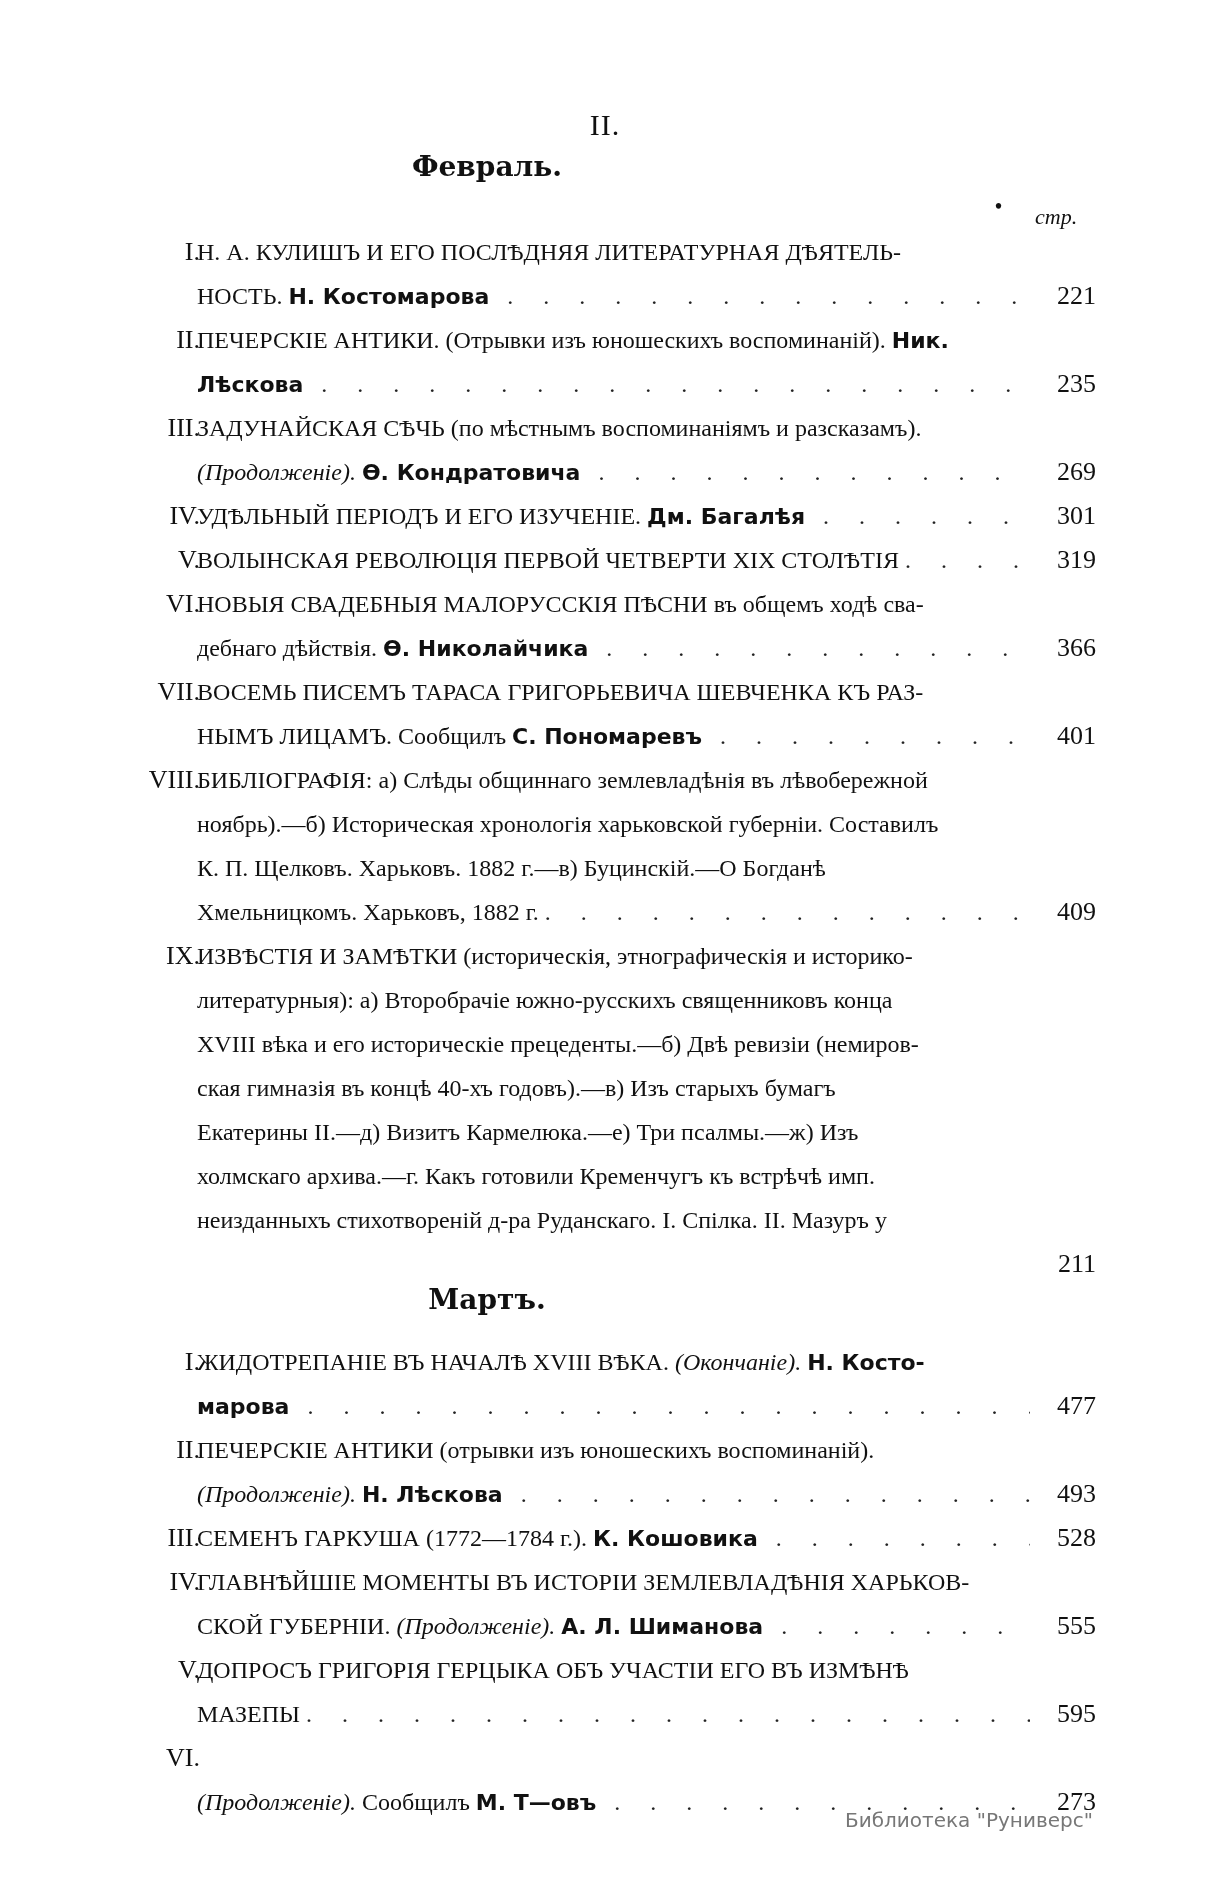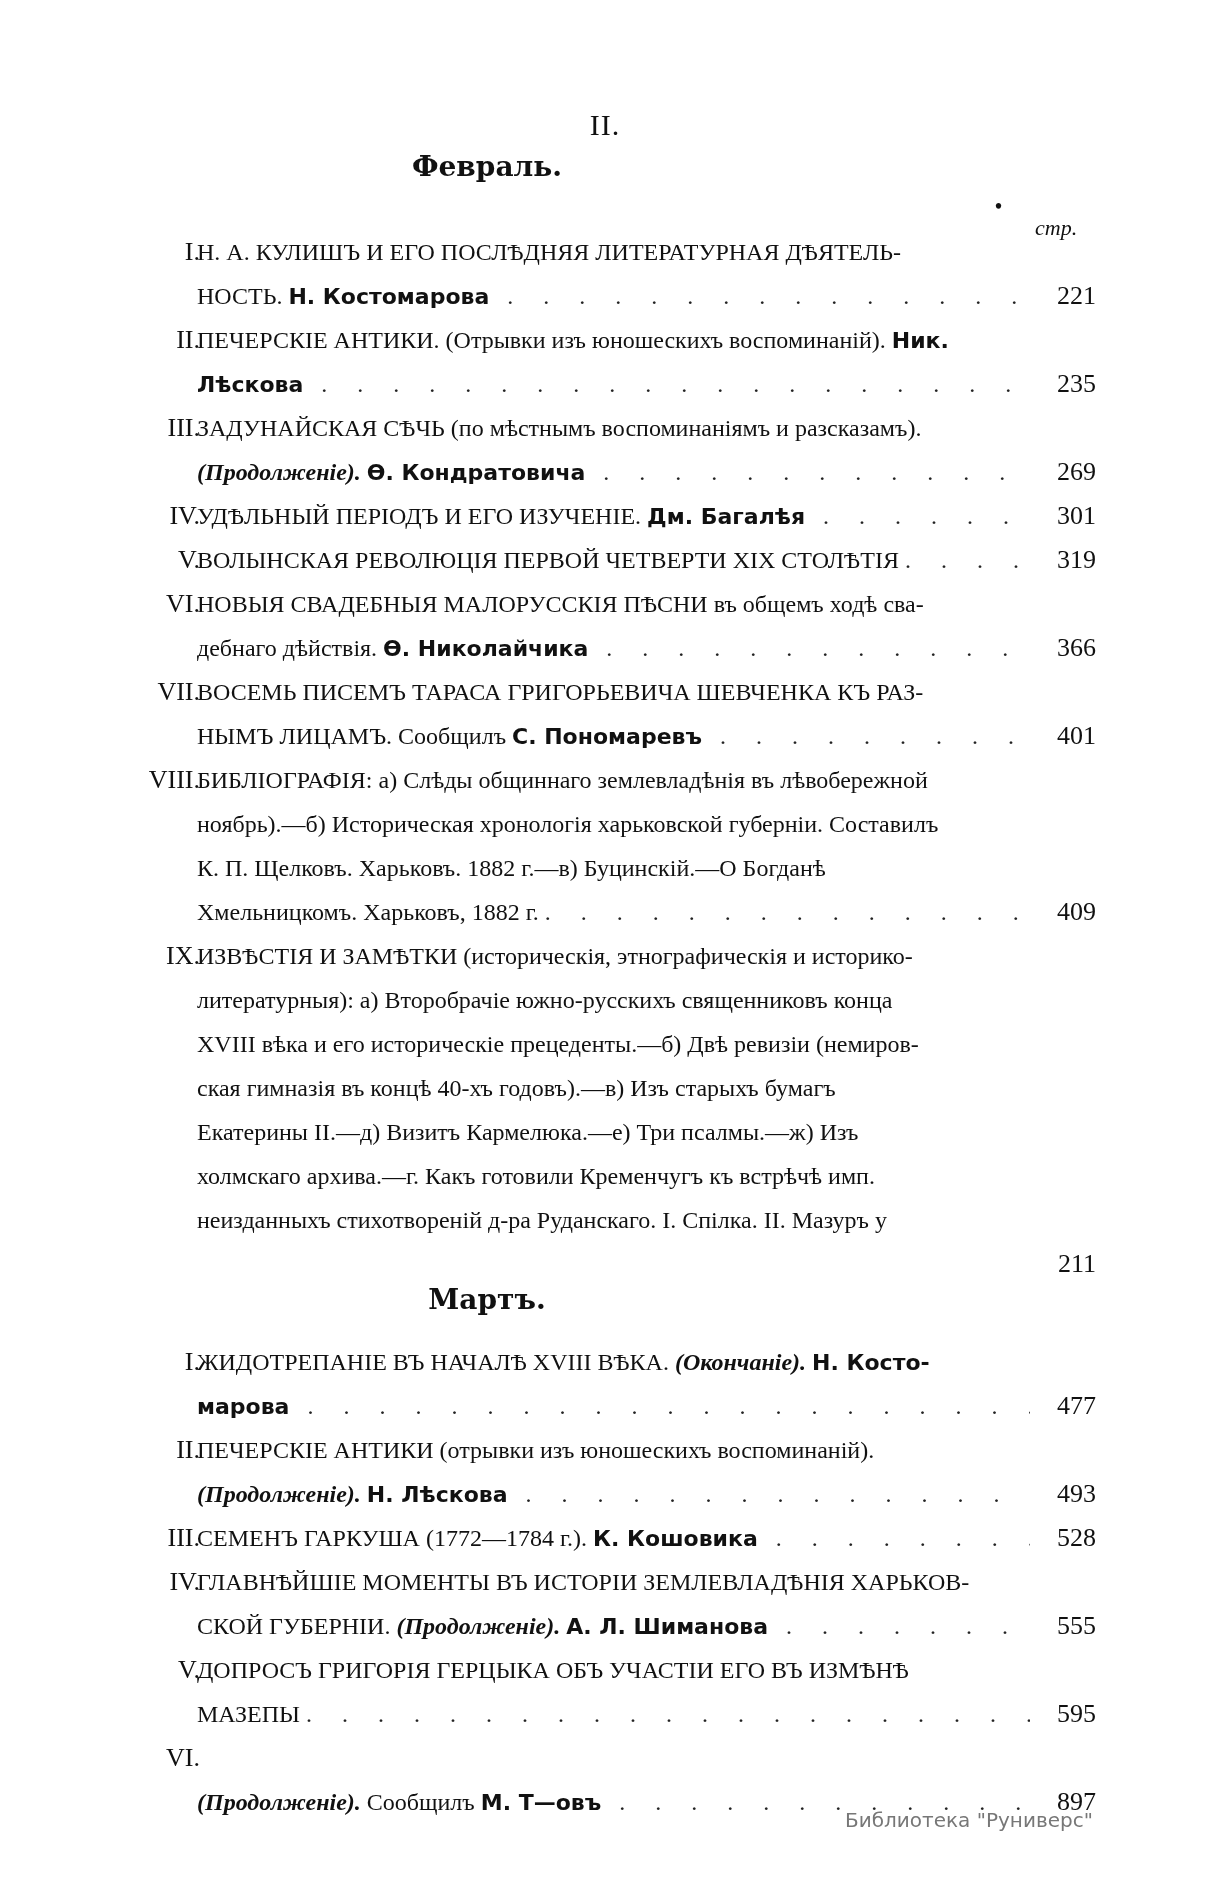--- a/index.html
+++ b/index.html
@@ -3,29 +3,29 @@
 <meta charset="utf-8">
 <style>
   html, body { margin: 0; padding: 0; background: #ffffff; }
   body { width: 1210px; height: 1885px; position: relative; overflow: hidden;
          font-family: "Liberation Serif", "DejaVu Serif", serif; color: #111; }
   .page-num { position: absolute; top: 108px; left: 0; width: 1210px; text-align: center;
               font-size: 30px; letter-spacing: 1px; }
   .section-title { position: absolute; left: 0; width: 974px; text-align: center;
                    font-size: 28px; font-weight: bold; font-family: "DejaVu Serif", serif; }
   .stray-mark { position: absolute; left: 995px; top: 195px; font-size: 20px; font-weight: bold; }
-  .col-label { position: absolute; left: 1035px; top: 215px; font-size: 22px; font-style: italic; }
+  .col-label { position: absolute; left: 1035px; top: 204px; font-size: 22px; font-style: italic; }
   .toc { position: absolute; left: 145px; width: 955px; }
   .entry { position: relative; }
   .line { height: 44px; line-height: 44px; font-size: 26px; white-space: nowrap; position: relative; }
   .numeral { position: absolute; right: 900px; text-align: right; width: 80px; }
   .txt { position: absolute; left: 52px; right: 70px; overflow: hidden; text-align: justify; }
   .pg { position: absolute; right: 4px; width: 65px; text-align: right; }
   .author { font-family: "DejaVu Sans", sans-serif; font-weight: bold; font-size: 22px; }
-  .it { font-style: italic; font-weight: bold; }
+  .it { font-style: italic; }
   .dots { letter-spacing: 12px; color: #222; }
   .body-line { font-size: 24px; }
   .watermark { position: absolute; left: 845px; top: 1808px; font-family: "DejaVu Sans", sans-serif;
                font-size: 20px; color: #777; }
 </style>
 </head>
 <body>
 
 <div class="page-num">II.</div>
 <div class="section-title" style="top:150px">Февраль.</div>
@@ -189,18 +189,18 @@
         <span class="txt body-line"><span>МАЗЕПЫ</span> <span class="dots"> . . . . . . . . . . . . . . . . . . . . . . . . . . . . . . . . . . .</span></span>
         <span class="pg">595</span>
       </div>
     </div>
     <div class="entry">
       <div class="line">
         <span class="numeral">VI.</span>
       </div>
       <div class="line">
         <span class="txt body-line"><span class="it">(Продолженіе).</span> <span>Сообщилъ</span> <span class="author">М. Т—овъ</span><span class="dots"> . . . . . . . . . . . . . . . . . . . . . . . . . . . . . . . . . . .</span></span>
-        <span class="pg">897</span>
+        <span class="pg">273</span>
       </div>
     </div>
   </div>
 
 <div class="watermark">Библиотека "Руниверс"</div>
 
 </body></html>

